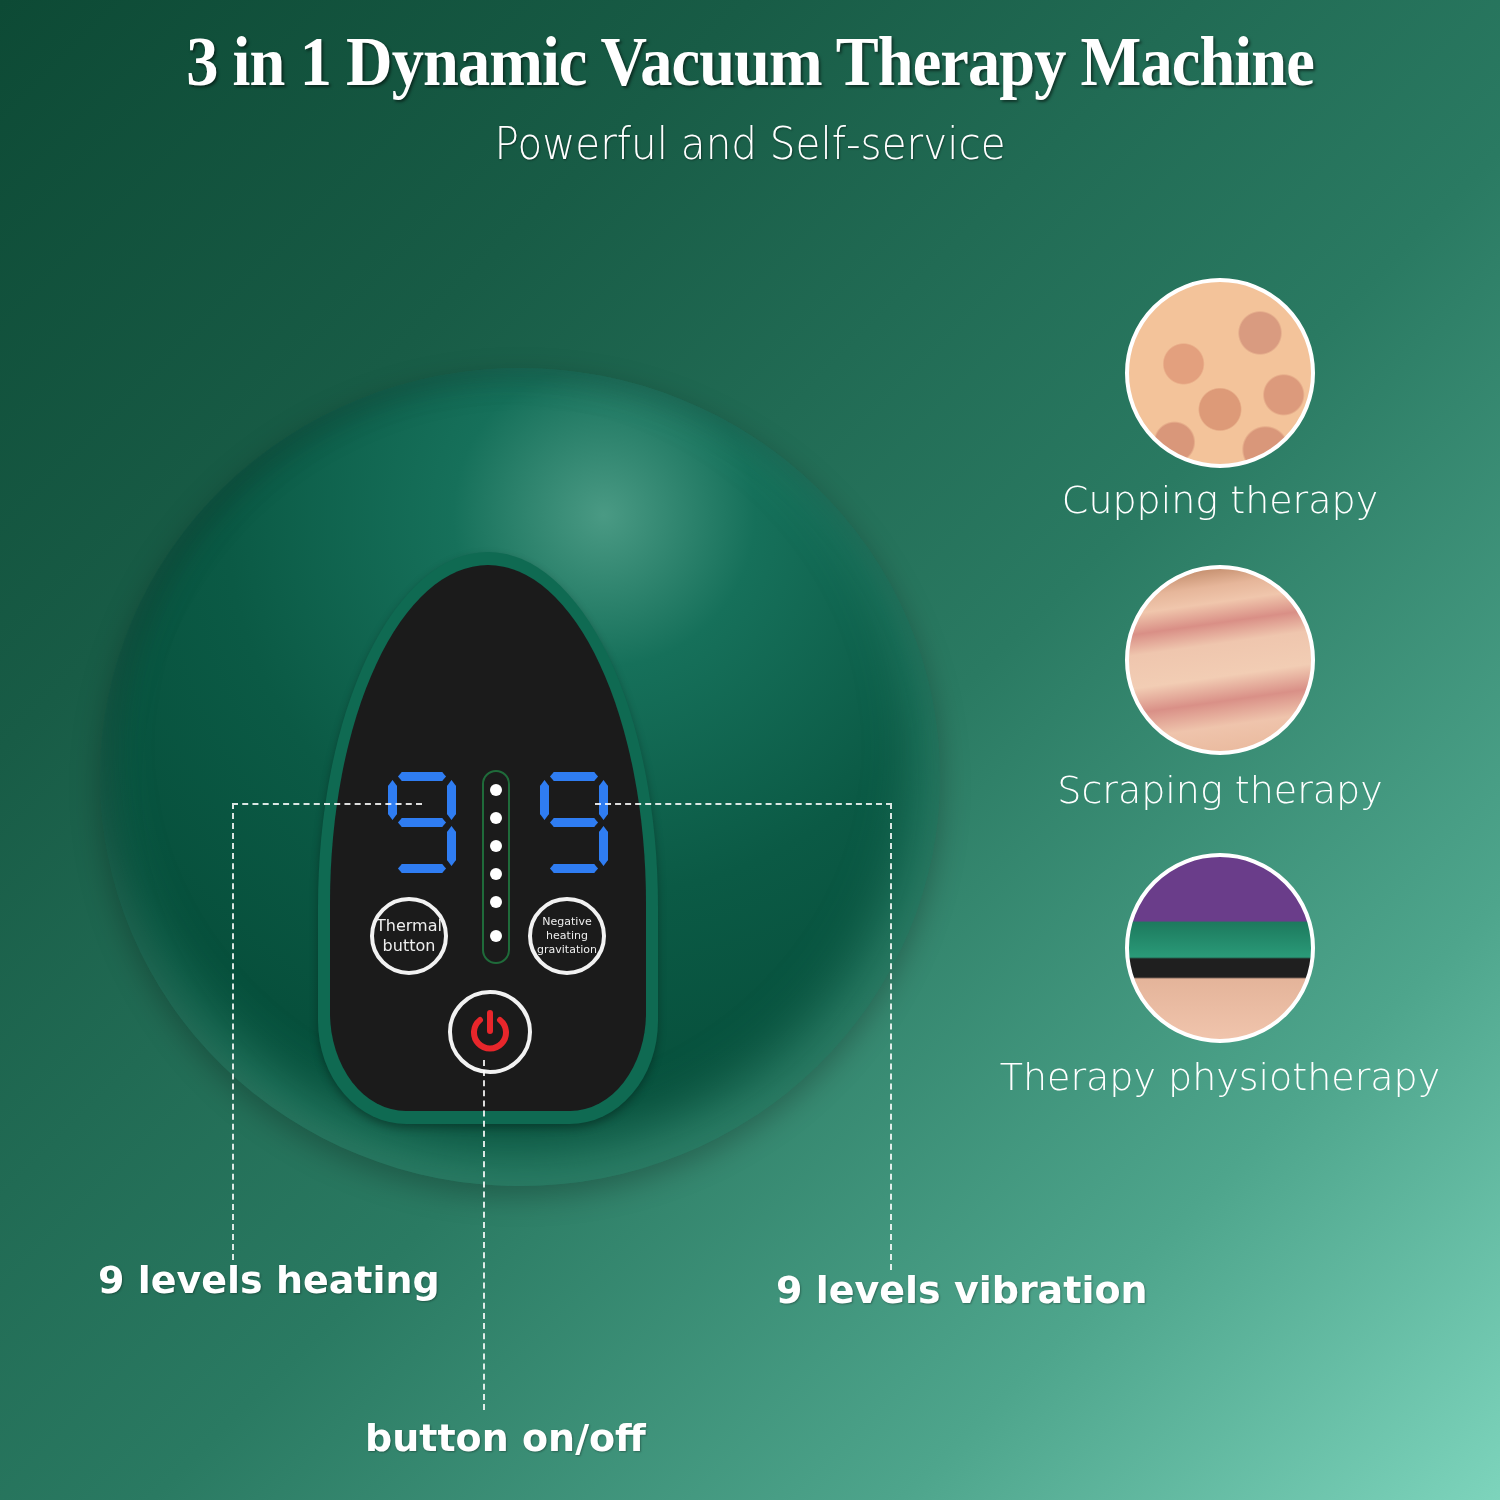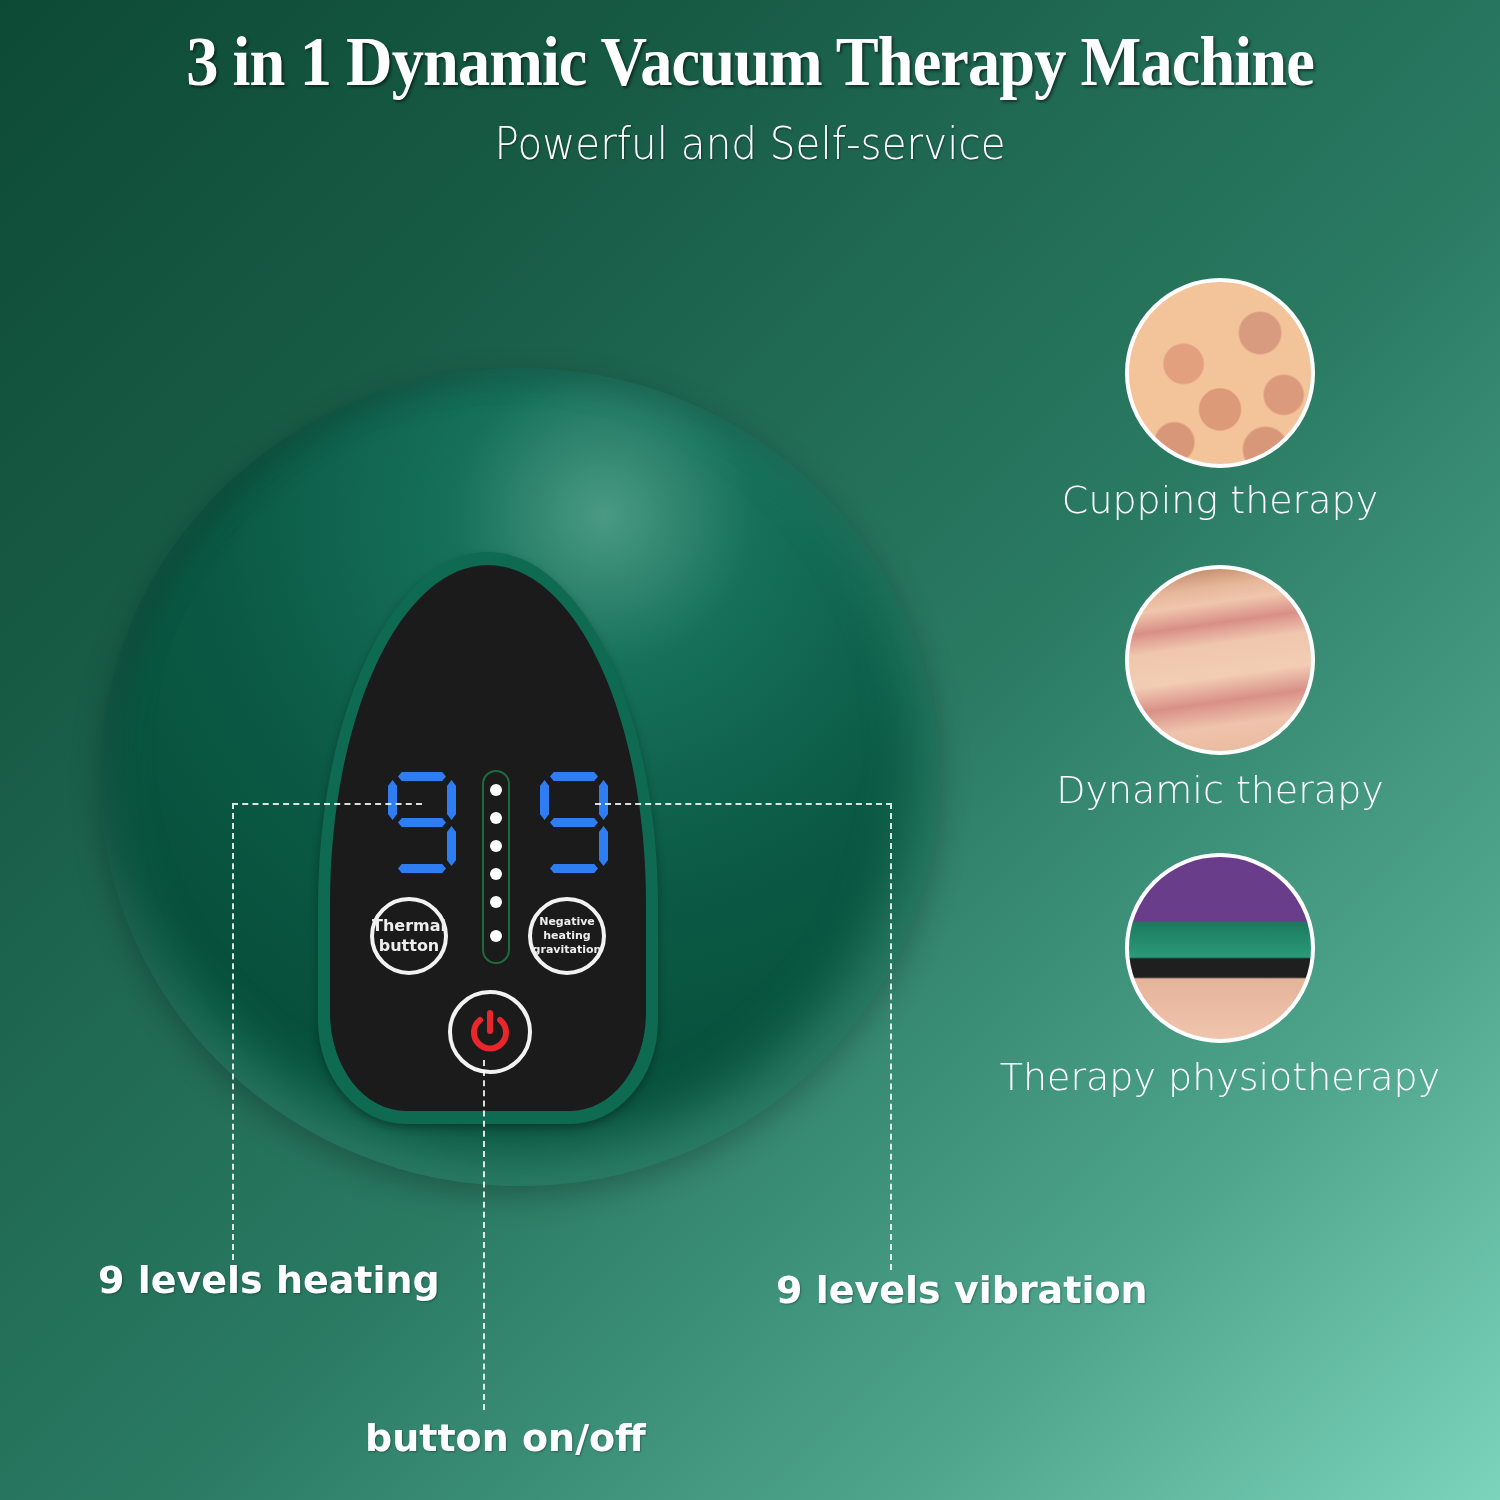--- a/index.html
+++ b/index.html
@@ -18,21 +18,21 @@
     border-radius: 50% 50% 26% 26% / 62% 62% 18% 18%; box-shadow:0 4px 8px rgba(0,0,0,.3); }
   .panel { left:330px; top:565px; width:316px; height:546px; background:#1b1b1b;
     border-radius: 50% 50% 24% 24% / 62% 62% 18% 18%; }
   .digit { top:772px; width:76px; height:102px; }
   .seg { position:absolute; background:#2f7df2; box-shadow:0 0 6px rgba(47,125,242,.6); }
   .seg.h { height:9px; width:48px; left:14px; clip-path:polygon(8% 0,92% 0,100% 50%,92% 100%,8% 100%,0 50%); }
   .seg.v { width:9px; height:40px; clip-path:polygon(50% 0,100% 15%,100% 85%,50% 100%,0 85%,0 15%); }
   .indicator { left:482px; top:770px; width:24px; height:190px; border:2px solid #1f6b3a; border-radius:14px; }
   .dot { position:absolute; left:6px; width:12px; height:12px; background:#fff; border-radius:50%; }
   .btn-round { width:78px; height:78px; border-radius:50%; border:4px solid #f2f2f2; box-sizing:border-box;
-    display:flex; flex-direction:column; align-items:center; justify-content:center; text-align:center; color:#eee;font-weight:bold; }
+    display:flex; flex-direction:column; align-items:center; justify-content:center; text-align:center; color:#eee; }
   .btn-thermal { left:370px; top:897px; font-size:16px; line-height:20px; }
   .btn-neg { left:528px; top:897px; font-size:11px; line-height:14px; }
   .btn-power { left:448px; top:990px; width:84px; height:84px; }
   .leader { border-color:rgba(255,255,255,.85); border-style:dashed; border-width:0; }
   .label { font-size:38px; font-weight:700; text-shadow:1px 1px 2px rgba(0,0,0,.3); white-space:nowrap; }
   .thumb { width:190px; height:190px; border-radius:50%; border:4px solid #fff; box-sizing:border-box; overflow:hidden; }
   .thumb-label { font-size:38px; font-weight:300; text-align:center; width:500px; white-space:nowrap; }
 </style>
 </head>
 <body>
@@ -92,16 +92,16 @@
 <div class="abs leader" style="left:483px;top:1060px;width:0;height:350px;border-left-width:2px;"></div>
 
 <div class="abs label" style="left:98px;top:1258px;">9 levels heating</div>
 <div class="abs label" style="left:730px;top:1268px;margin-left:46px;">9 levels vibration</div>
 <div class="abs label" style="left:365px;top:1416px;">button on/off</div>
 
 <div class="abs thumb" style="left:1125px;top:278px;background:radial-gradient(circle at 30% 45%,#e3a07e 0 12%,transparent 13%),radial-gradient(circle at 72% 28%,#d99b80 0 11%,transparent 12%),radial-gradient(circle at 50% 70%,#dd9a78 0 13%,transparent 14%),radial-gradient(circle at 85% 62%,#dc9a7c 0 10%,transparent 11%),radial-gradient(circle at 25% 88%,#d9977a 0 9%,transparent 10%),radial-gradient(circle at 75% 92%,#d9977a 0 10%,transparent 11%),#f3c39a;"></div>
 <div class="abs thumb-label" style="left:970px;top:478px;text-align:center;">Cupping therapy</div>
 
 <div class="abs thumb" style="left:1125px;top:565px;background:linear-gradient(172deg,#b37a57 0%,#e6b69a 14%,#f0c6ac 22%,#d98f86 32%,#efc6ae 42%,#f2cdb4 58%,#d99087 70%,#efc4ac 82%,#e8b79a 100%);"></div>
-<div class="abs thumb-label" style="left:970px;top:768px;">Dynamic therapy</div>
+<div class="abs thumb-label" style="left:970px;top:768px;">Scraping therapy</div>
 
 <div class="abs thumb" style="left:1125px;top:853px;background:linear-gradient(180deg,#6a3d8a 0%,#6a3d8a 35%,#1d7a5e 36%,#2a9a78 55%,#1f1f1f 56%,#1f1f1f 66%,#e4b49a 67%,#f0c4ac 100%);"></div>
 <div class="abs thumb-label" style="left:970px;top:1055px;">Therapy physiotherapy</div>
 
 </body></html>

